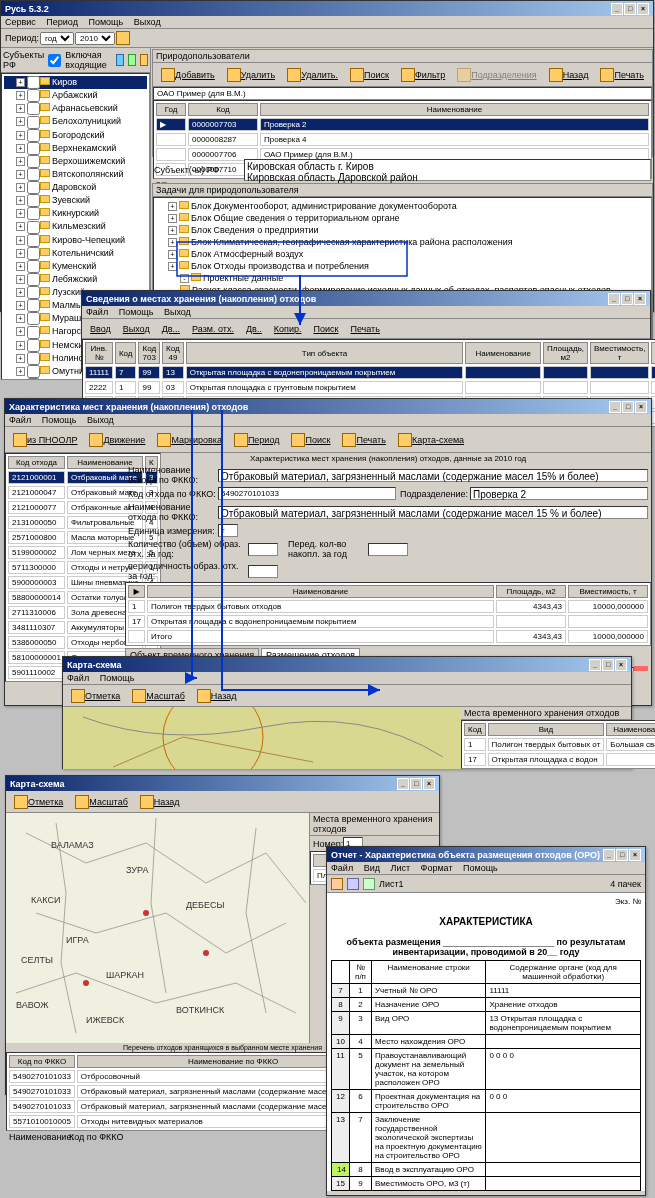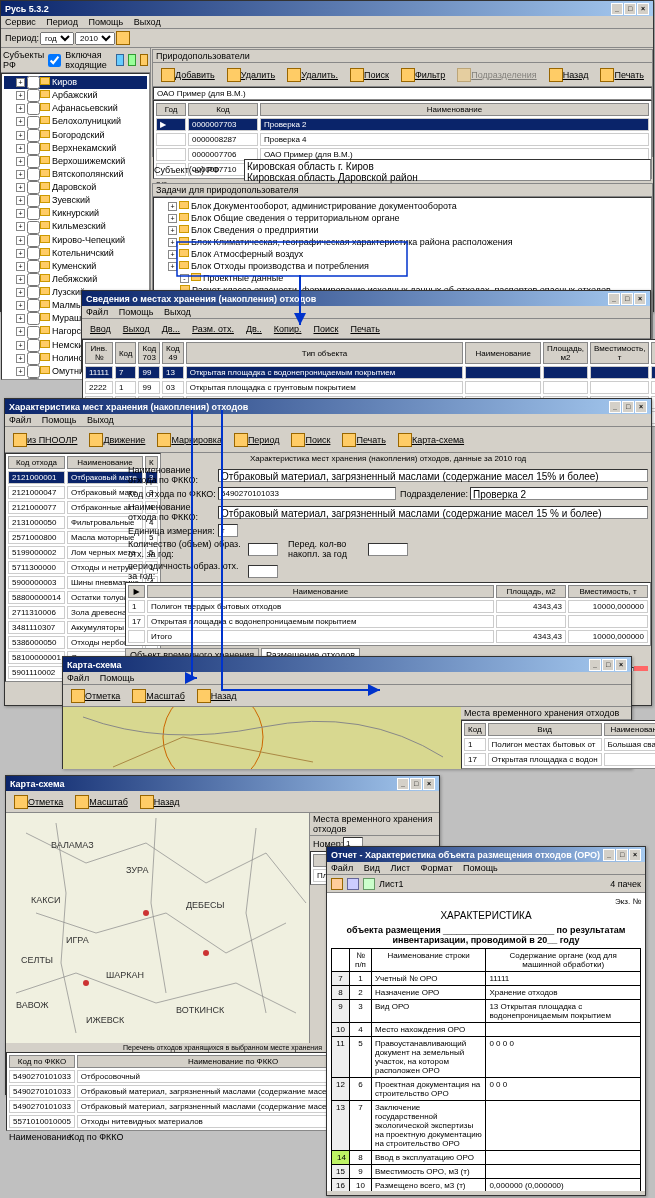--- a/index.html
+++ b/index.html
@@ -535,21 +535,21 @@
       <div class="panel-hd">Места временного хранения отходов</div>
       <table class="grid" style="width:100%;">
         <tbody>
             <tr>
               <th>Код</th>
               <th>Вид</th>
               <th>Наименование</th>
             </tr>
         <tr>
               <td>1</td>
-              <td>Полигон местах бытовых от</td>
+              <td>Полигон твердых бытовых от</td>
               <td>Большая свалка</td>
             </tr>
         <tr>
               <td>17</td>
               <td>Открытая площадка с водон</td>
               <td></td>
             </tr>
       </tbody>
         </table>
     </div>
@@ -686,21 +686,21 @@
   </div>
   <div class="toolbar" style="height:18px;">
     <span style="width:12px;height:12px;background:#ffcc99;border:1px solid #996600;"></span>
     <span style="width:12px;height:12px;background:#ccccff;border:1px solid #666699;"></span>
     <span style="width:12px;height:12px;background:#ccffcc;border:1px solid #669966;"></span>
     <span>Лист1</span>
     <span style="margin-left:auto;">4 пачек</span>
   </div>
   <div class="doc" style="height:298px;overflow:auto;padding:4px;">
     <div style="text-align:right;font-size:8px;">Экз. №</div>
-    <div style="text-align:center;font-weight:normal;font-size:10px;margin:4px 0;">ХАРАКТЕРИСТИКА</div>
+    <div style="text-align:center;font-weight:bold;font-size:10px;margin:10px 0;">ХАРАКТЕРИСТИКА</div>
     <div style="text-align:center;font-size:8px;"><b>объекта размещения</b> _________________________ <b>по результатам</b></div>
     <div style="text-align:center;font-size:8px;margin-bottom:3px;"><b>инвентаризации, проводимой в 20__ году</b></div>
     <table id="report-tbl">
         <tbody>
           <tr>
             <th style="width:18px;"></th>
             <th>№ п/п</th>
             <th>Наименование строки</th>
             <th>Содержание органе (код для машинной обработки)</th>
           </tr>

